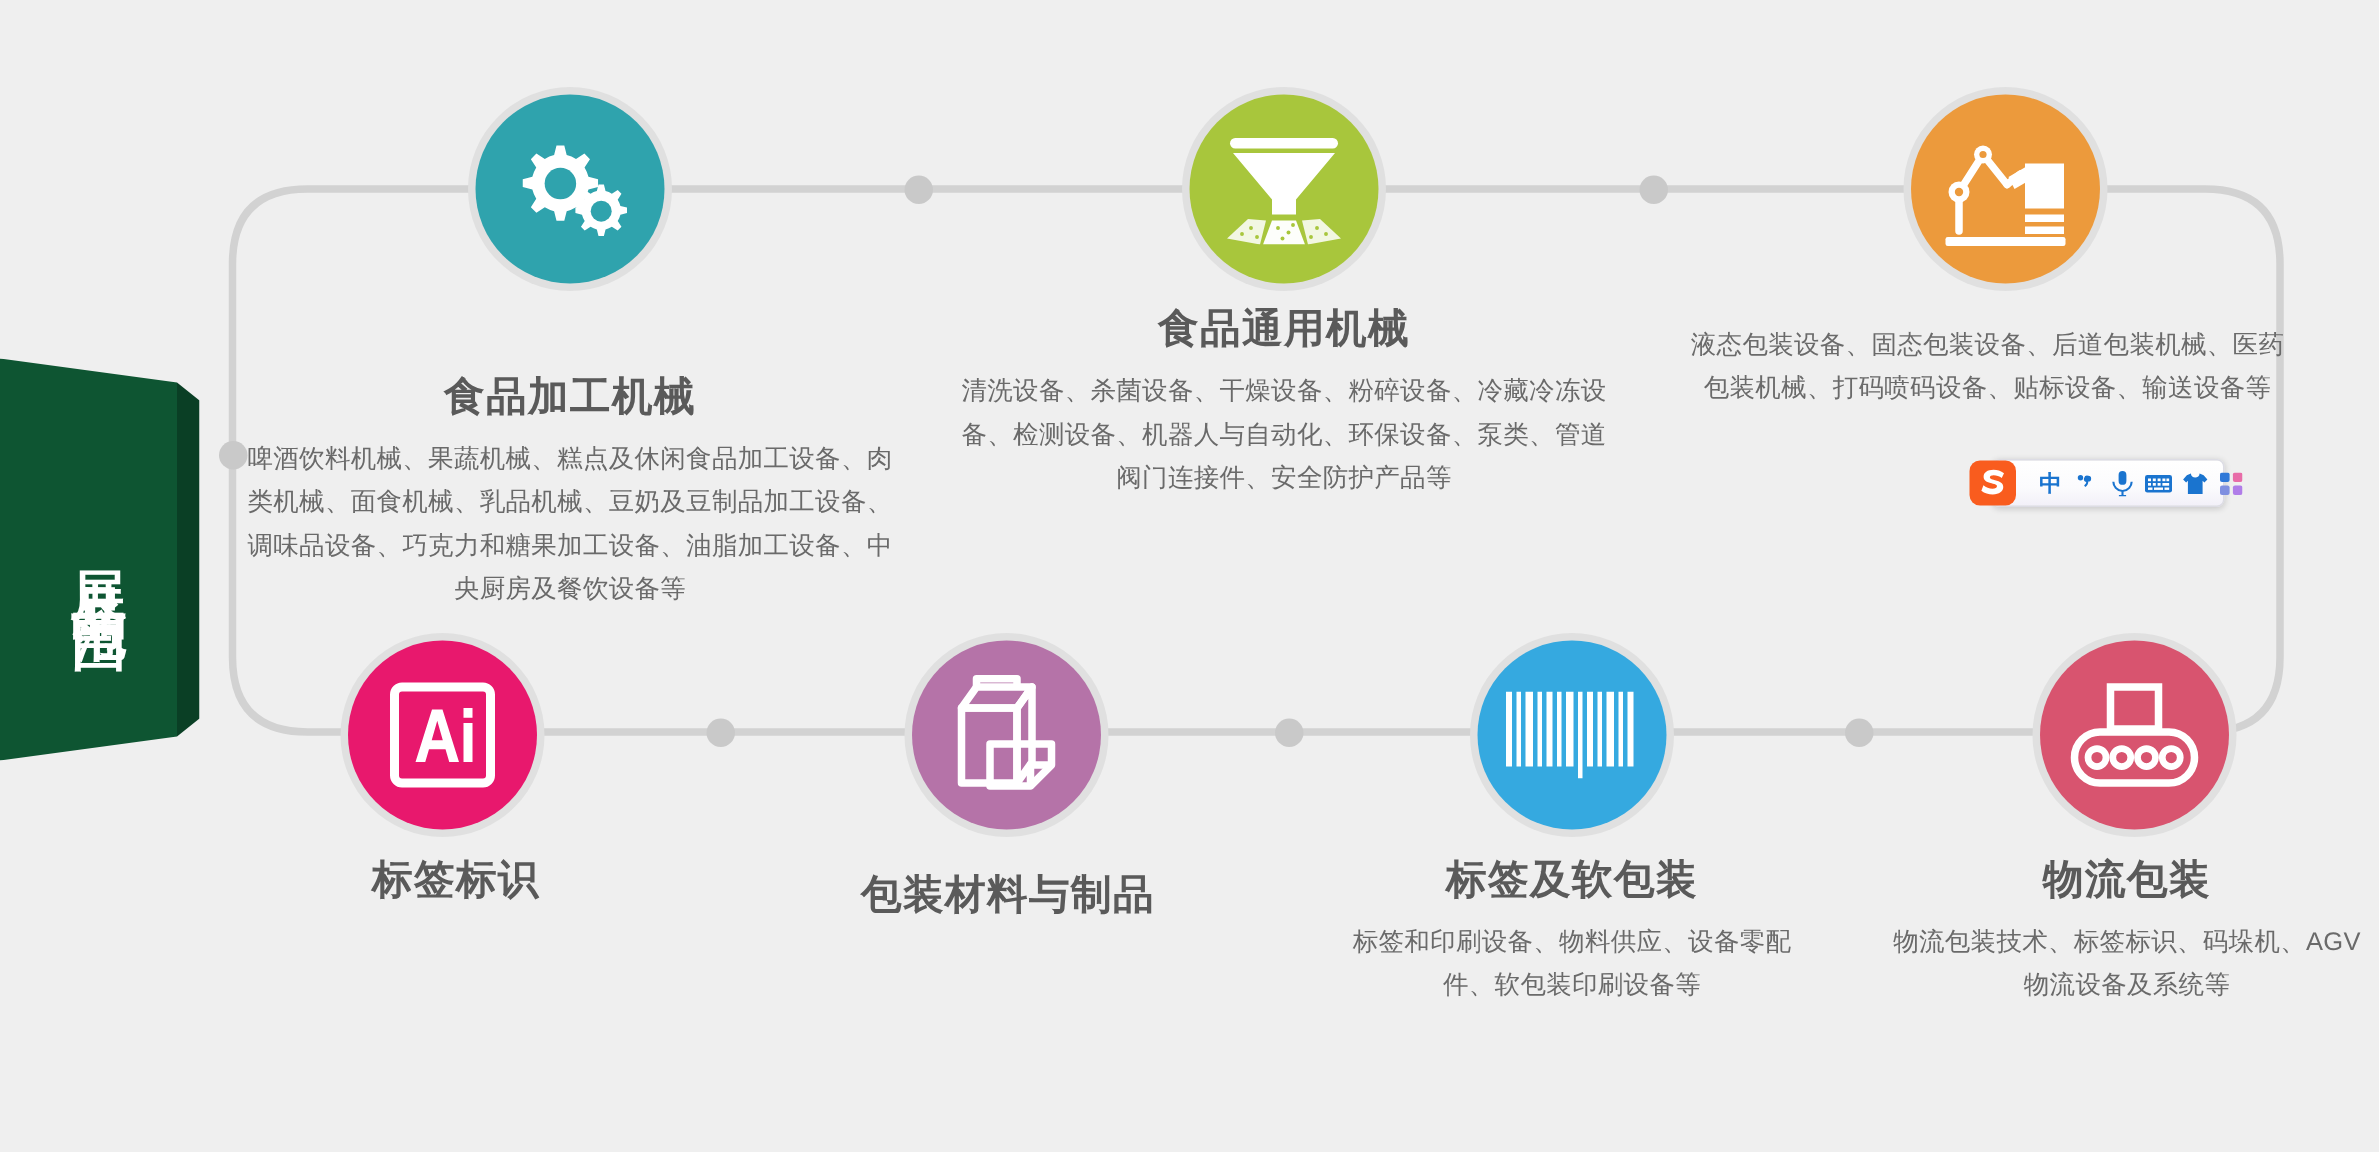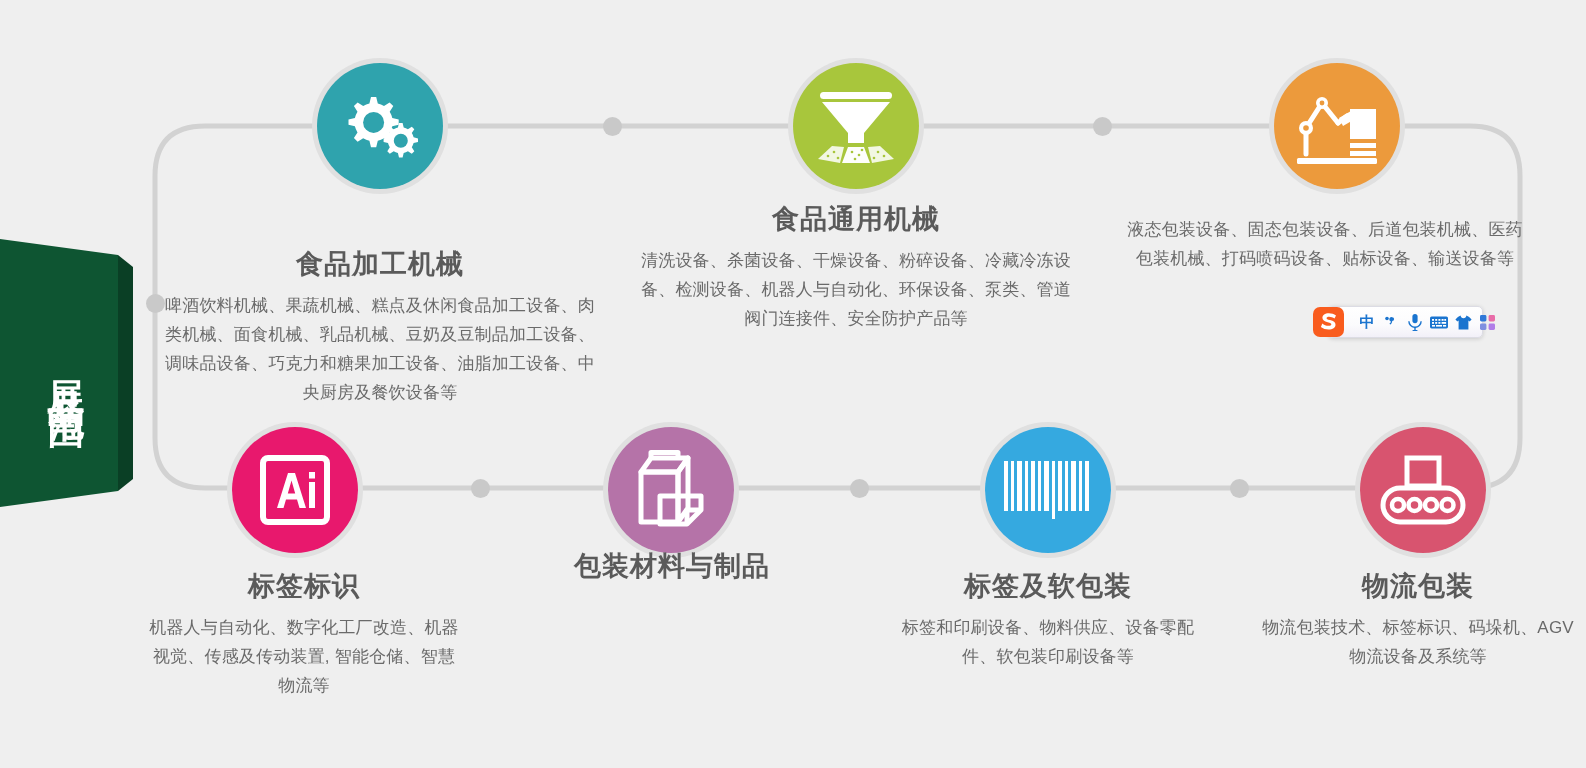--- a/index.html
+++ b/index.html
@@ -256,24 +256,23 @@
     <div class="title">食品通用机械</div>
     <div class="desc">清洗设备、杀菌设备、干燥设备、粉碎设备、冷藏冷冻设备、检测设备、机器人与自动化、环保设备、泵类、管道阀门连接件、安全防护产品等</div>
   </div>
 
   <div class="block" style="left:1125px; top:215px; width:400px;">
     <div class="desc">液态包装设备、固态包装设备、后道包装机械、医药包装机械、打码喷码设备、贴标设备、输送设备等</div>
   </div>
 
   <div class="block" style="left:148px; top:572px; width:312px;">
     <div class="title">标签标识</div>
-    <div class="desc">机器人与自动化、数字化工厂改造、机器视觉、传感及传动装置, 智能仓储、智慧物流等</div>
-  </div>
-
-  <div class="block" style="left:512px; top:552px; width:320px;">
+  </div>
+
+  <div class="block" style="left:512px; top:582px; width:320px;">
     <div class="title">包装材料与制品</div>
   </div>
 
   <div class="block" style="left:885px; top:572px; width:326px;">
     <div class="title">标签及软包装</div>
     <div class="desc">标签和印刷设备、物料供应、设备零配件、软包装印刷设备等</div>
   </div>
 
   <div class="block" style="left:1259px; top:572px; width:318px;">
     <div class="title">物流包装</div>

